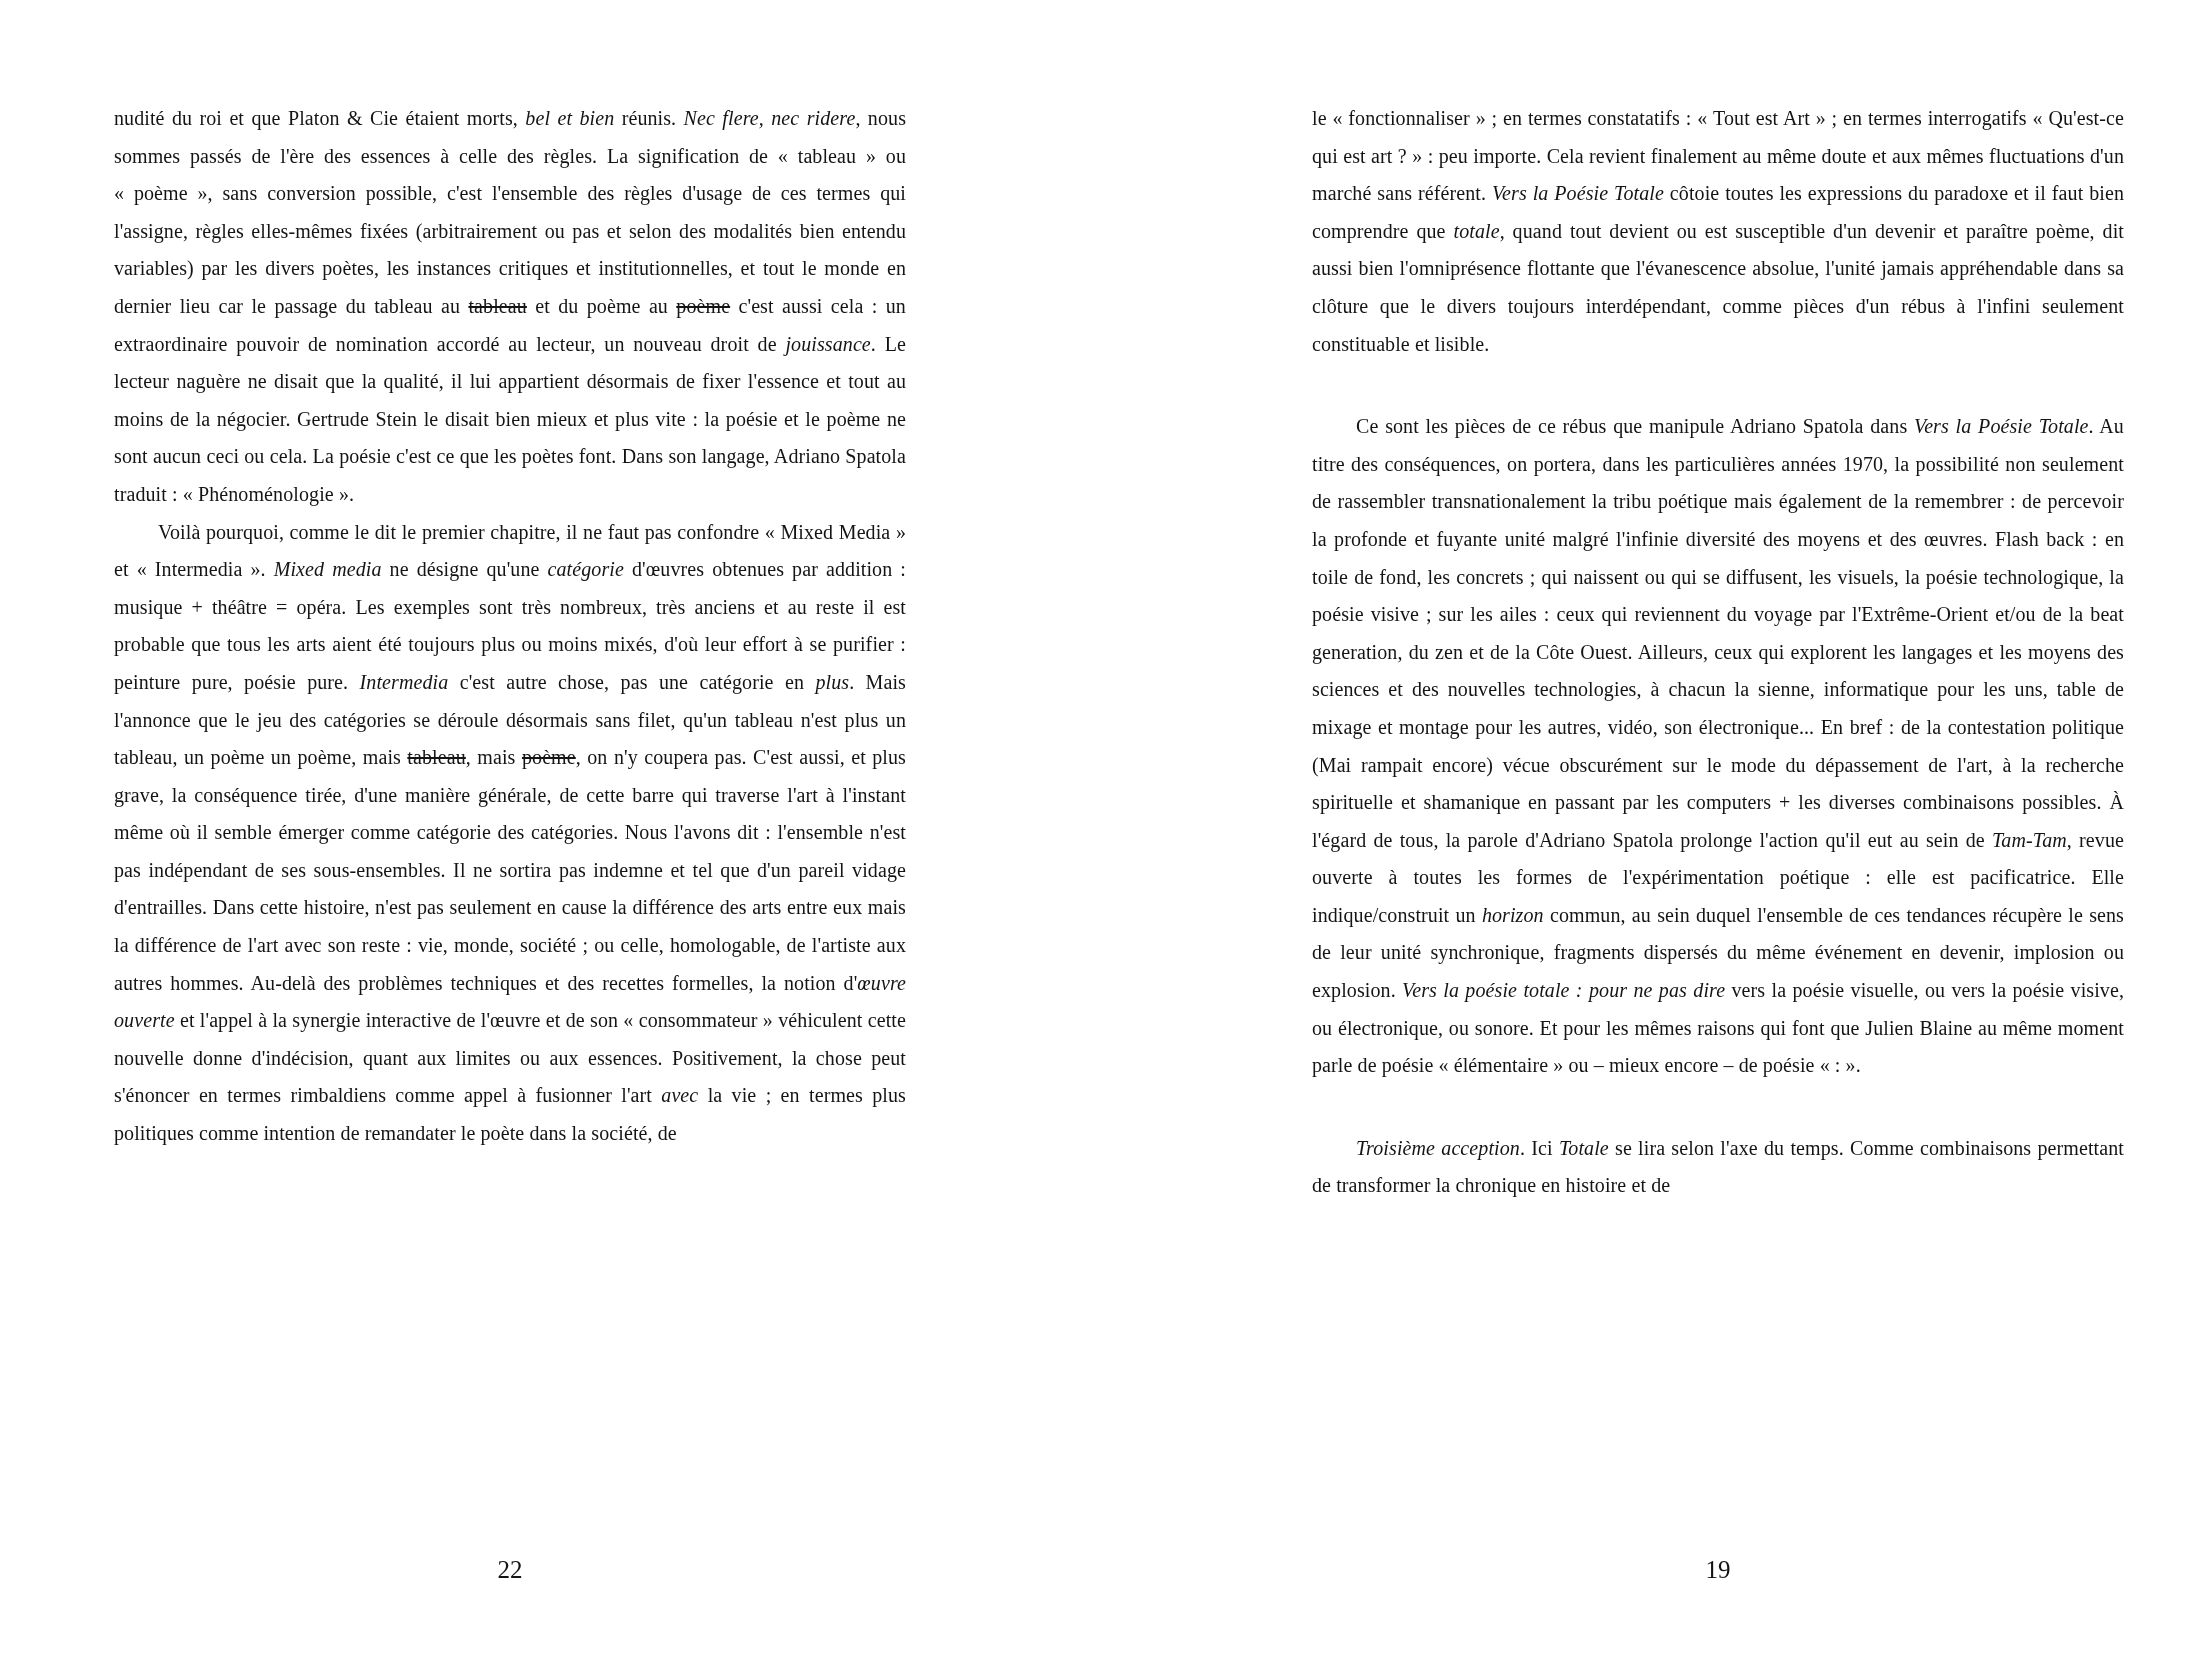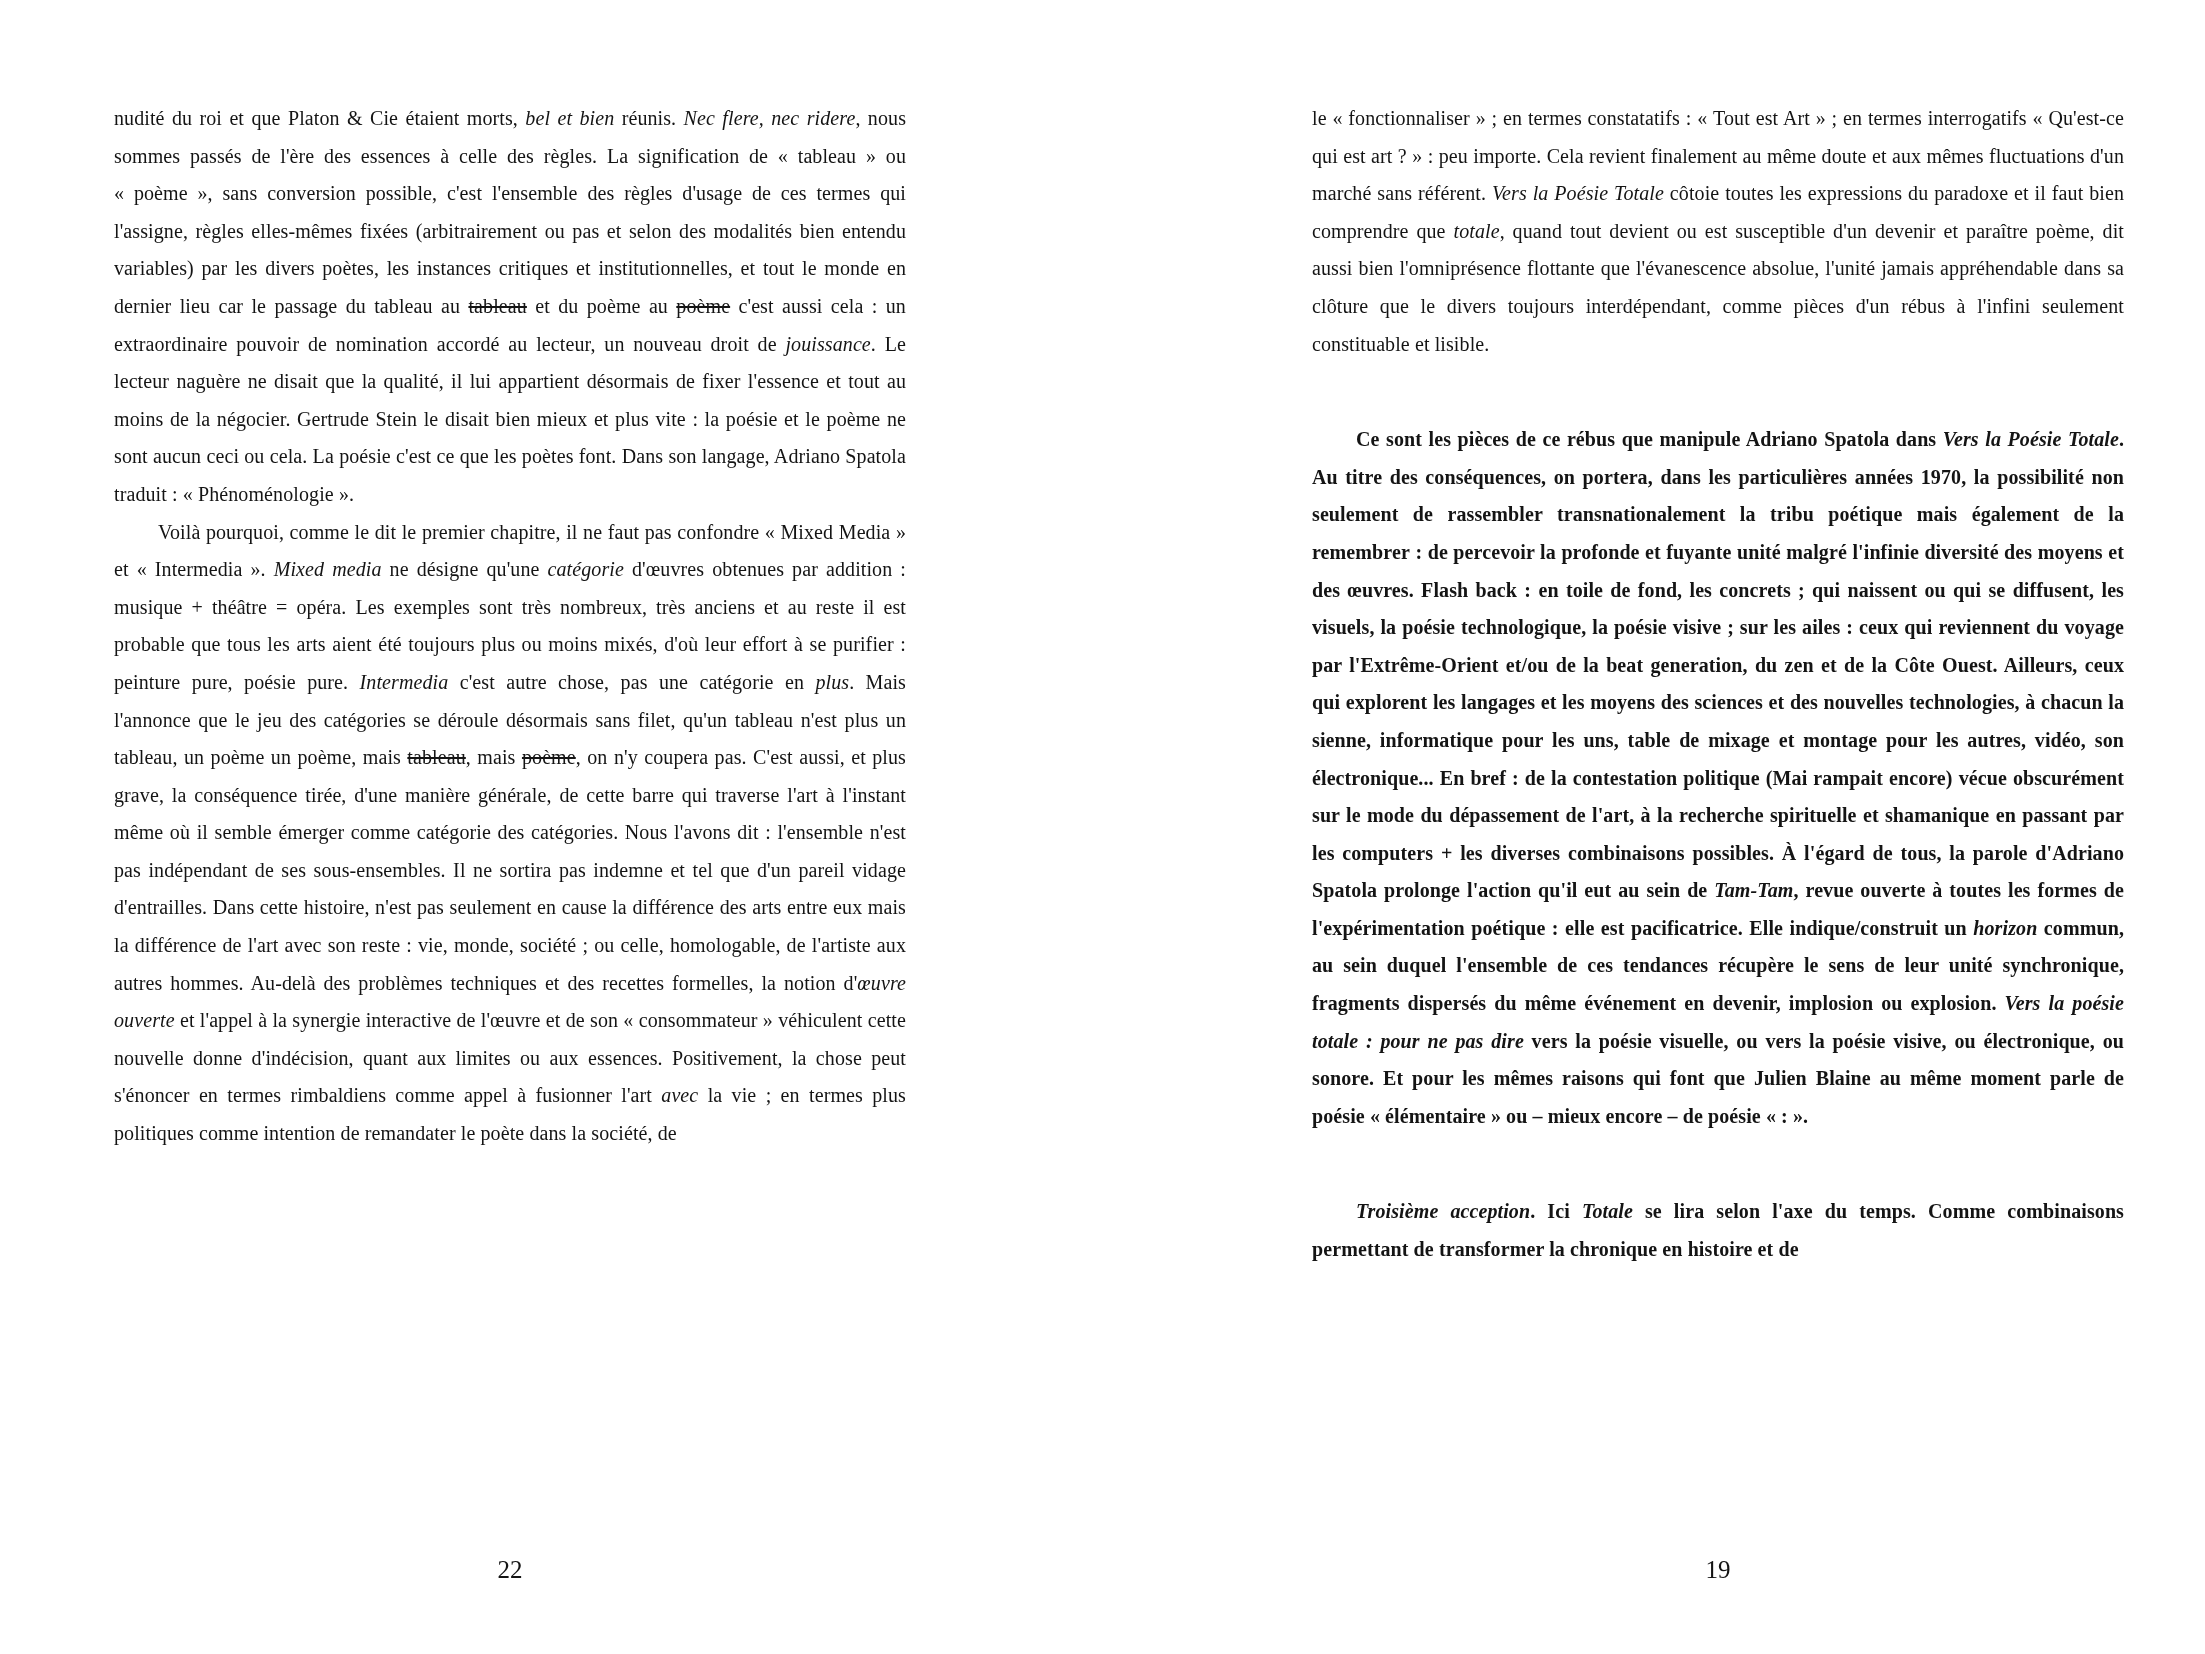--- a/index.html
+++ b/index.html
@@ -26,21 +26,21 @@
     font-size: 20px;
     line-height: 37.6px;
     text-align: justify;
     letter-spacing: 0.1px;
   }
   #page-left  .page-text { left: 114px;  width: 792px; }
   #page-right .page-text { left: 164px;  width: 812px; }
 
   .para { margin: 0; padding: 0; }
   .para.indent { text-indent: 44px; }
-  .para.gap { margin-top: 58px; font-weight: bold; }
+  .para.gap { margin-top: 45px; }
 
   .it { font-style: italic; }
   .st { text-decoration: line-through; }
 
   .page-number {
     position: absolute;
     top: 1556px;
     font-size: 25px;
     text-align: center;
   }

